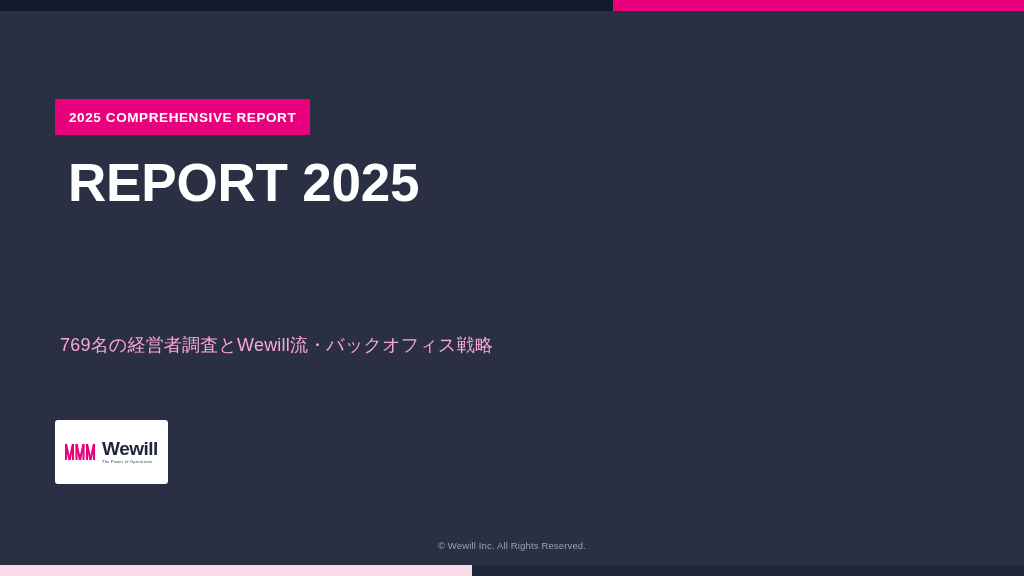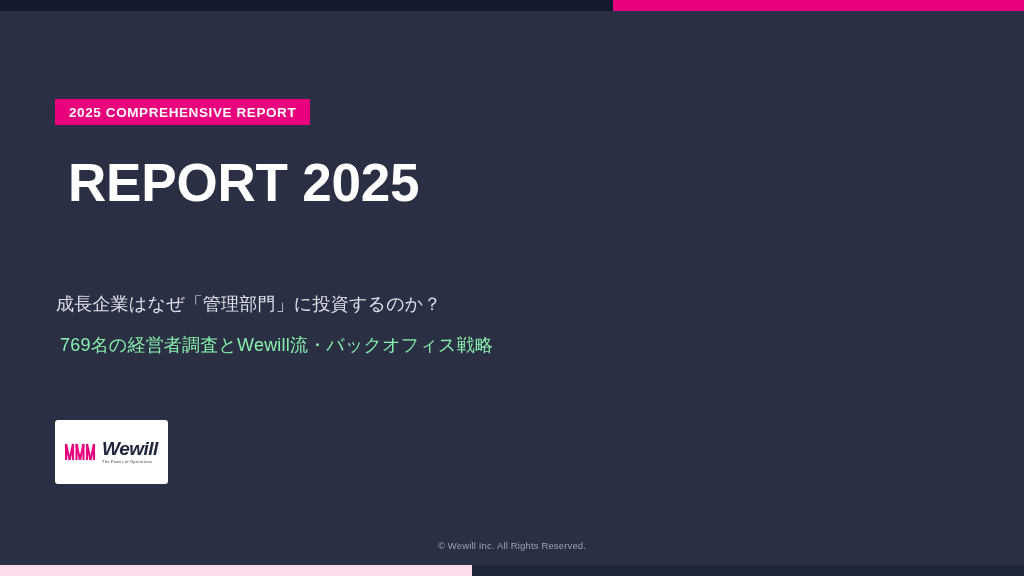--- a/index.html
+++ b/index.html
@@ -58,21 +58,21 @@
     flex: 1;
     height: 100%;
     background: #1e2639;
   }
 
   
   .badge {
     position: absolute;
     left: 55px;
     top: 99px;
-    height: 26px;
+    height: 36px;
     padding: 0 14px;
     background: #e8007d;
     color: #ffffff;
     font-size: 13.5px;
     font-weight: 600;
     letter-spacing: 0.6px;
     display: flex;
     align-items: center;
     box-sizing: border-box;
   }
@@ -103,21 +103,21 @@
     color: #dce0ea;
     font-size: 18px;
     font-weight: 400;
     letter-spacing: 0.2px;
     white-space: nowrap;
   }
   .sub2 {
     position: absolute;
     left: 60px;
     top: 333px;
-    color: #86efac;
+    color: #f9a8d4;
     font-size: 18px;
     font-weight: 400;
     letter-spacing: 0.2px;
     white-space: nowrap;
   }
 
   
   .logo-card {
     position: absolute;
     left: 55px;
@@ -144,21 +144,20 @@
   .logo-text-wrap {
     display: flex;
     flex-direction: column;
     justify-content: center;
     line-height: 1;
   }
   .logo-word {
     color: #20263c;
     font-size: 19px;
     font-weight: bold;
-    font-style: italic;
     letter-spacing: -0.5px;
     line-height: 1;
   }
   .logo-tag {
     color: #6a6f80;
     font-size: 3.6px;
     font-weight: bold;
     letter-spacing: 0.35px;
     margin-top: 2.5px;
     white-space: nowrap;
@@ -188,21 +187,20 @@
   </div>
 
   <div class="badge">
     <span>2025 COMPREHENSIVE REPORT</span>
   </div>
 
   <div class="headline">
     <div class="headline-line line2">REPORT 2025</div>
   </div>
 
-  <div class="sub1">成長企業はなぜ「管理部門」に投資するのか？</div>
   <div class="sub2">769名の経営者調査とWewill流・バックオフィス戦略</div>
 
   <div class="logo-card">
     <div class="logo-inner">
       <svg class="logo-mark" viewBox="0 0 68 40" aria-hidden="true">
         <g fill="none" stroke="#e8007d" stroke-width="4.2" stroke-linecap="butt">
           <path d="M2 4 L2 36"></path>
           <path d="M2 4 L9 36"></path>
           <path d="M9 36 L16 4"></path>
           <path d="M16 4 L16 36"></path>

